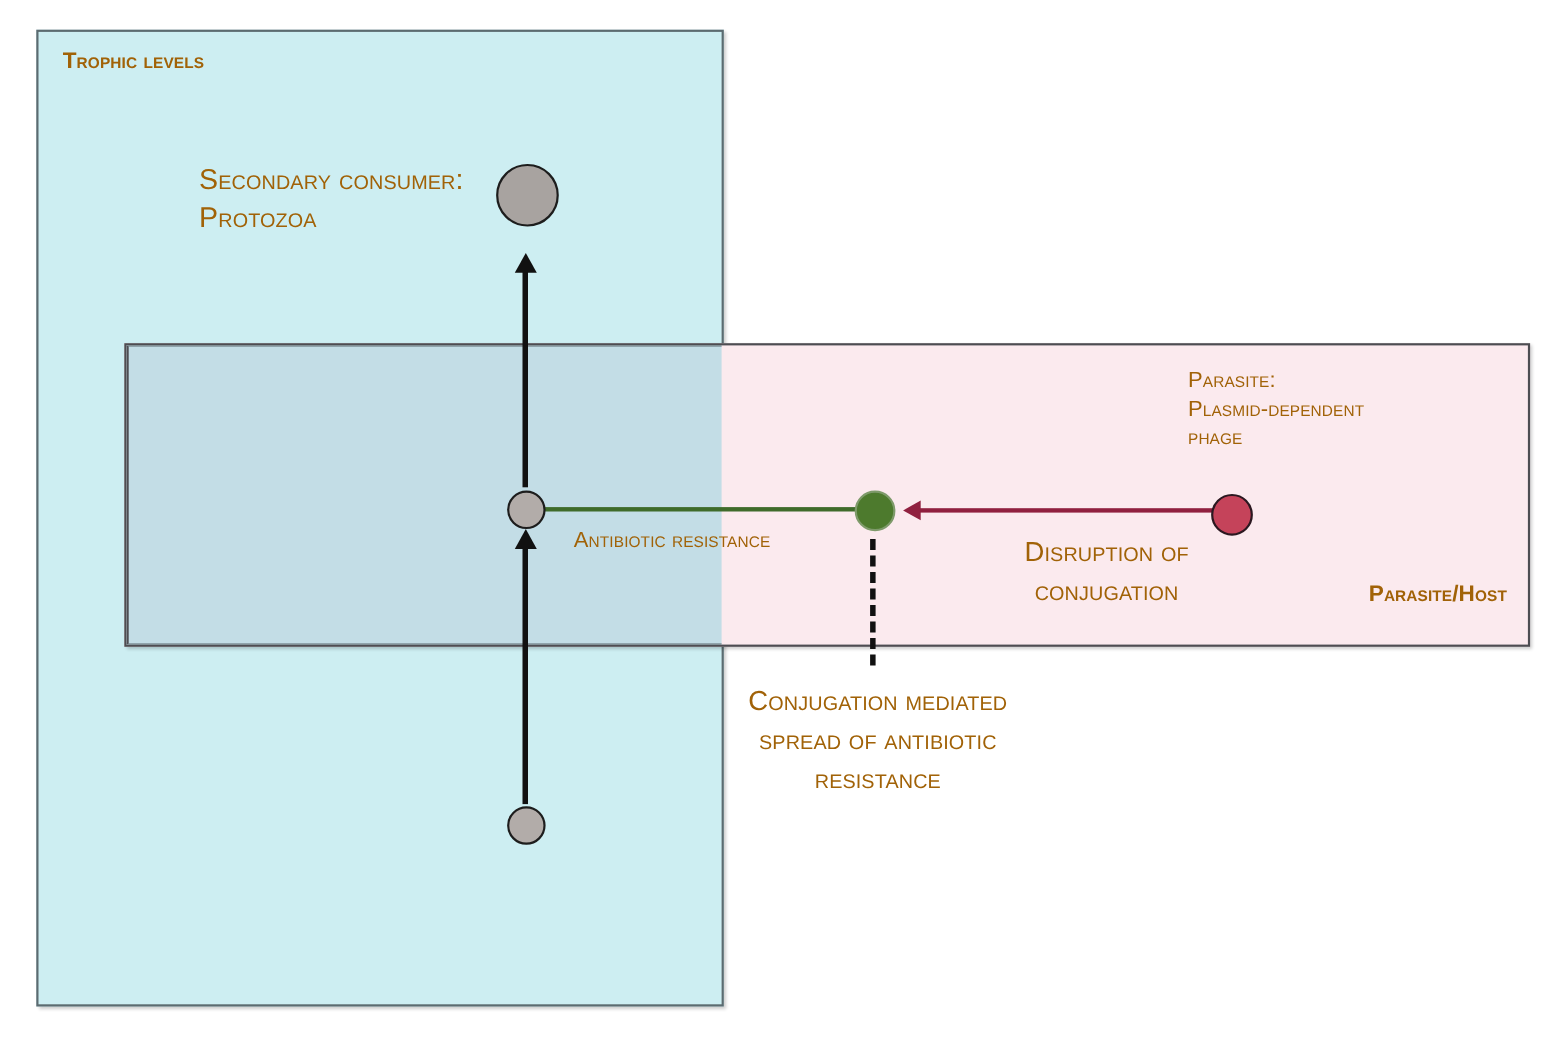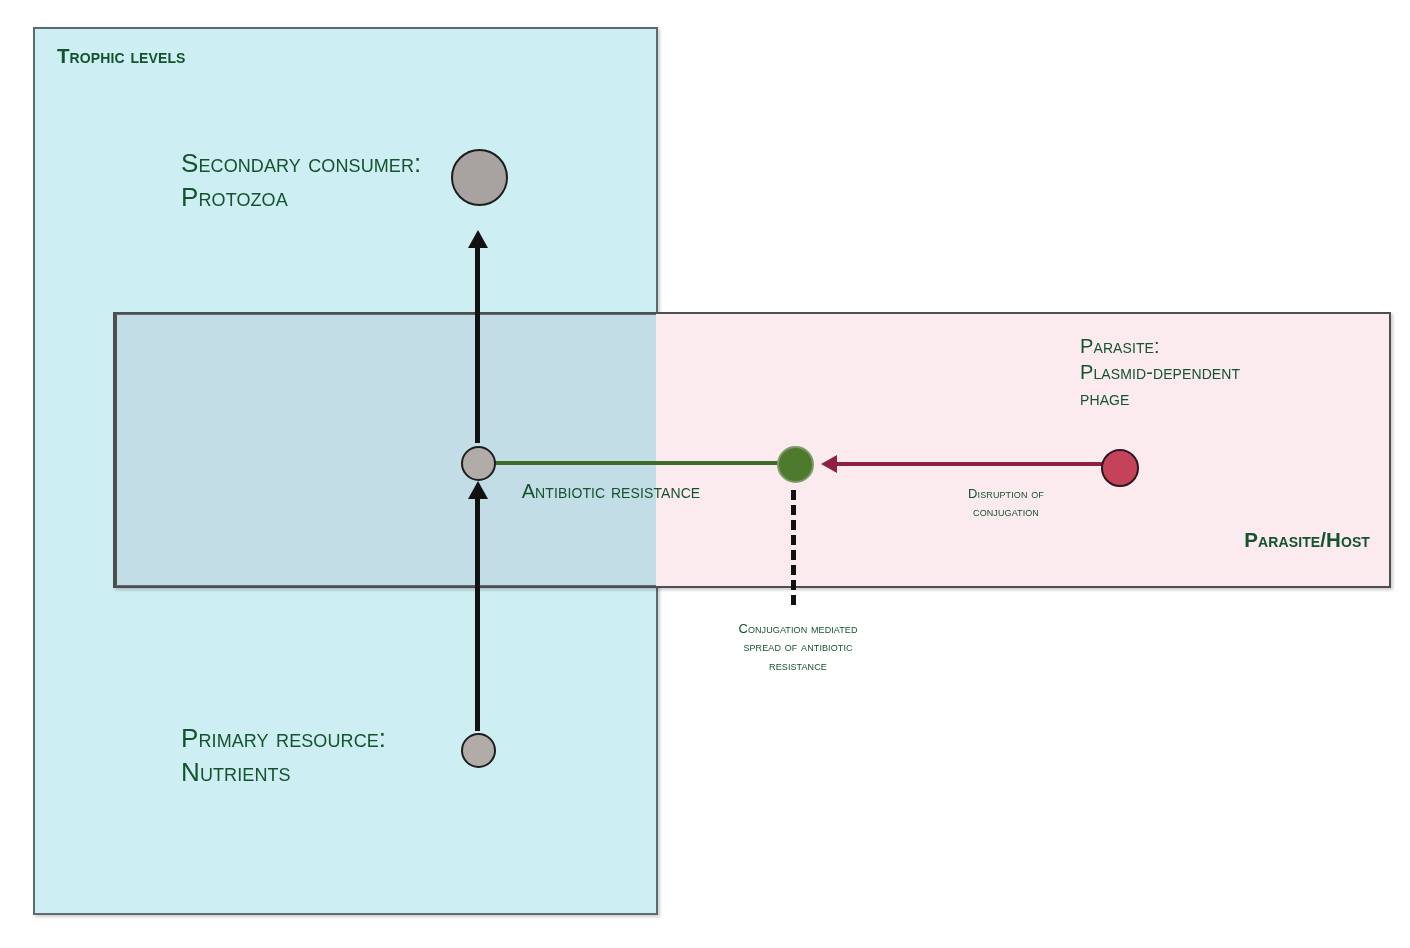--- a/index.html
+++ b/index.html
@@ -40,29 +40,29 @@
     background:#c3dde6;
     border-left:2px solid #4d4d52;
     border-top:1px solid #5c6b70;
     border-bottom:1px solid #5c6b70;
     box-sizing:border-box;
   }
 
   
   .lbl{
     position:absolute;
-    color:#14532d;
+    color:#a16207;
     font-variant:small-caps;
     letter-spacing:.1px;
     line-height:1.30;
     white-space:pre-line;
   }
   .big{font-size:26px;}
   .med{font-size:20px;}
-  .small{font-size:13px;}
+  .small{font-size:25px;}
 
   #trophic-title{left:57px; top:43px; font-size:20.5px; font-weight:bold;}
   #parasite-host-title{left:1080px; top:527px; font-size:20.5px; font-weight:bold; text-align:right; width:290px;}
 
   #label-secondary{left:181px; top:147px;}
   #label-primary-consumer{left:181px; top:437px;}
   #label-primary-resource{left:181px; top:722px;}
   #label-symbiont{left:608px; top:362px; width:390px; text-align:center;}
   #label-parasite{left:1080px; top:333px; width:300px;}
   #label-antibiotic{left:456px; top:478px; width:310px; text-align:center;}
@@ -148,22 +148,20 @@
   <div class="conn" id="link-conjugation"></div>
 
   <div class="node" id="node-protozoa"></div>
   <div class="node" id="node-bacterium"></div>
   <div class="node" id="node-nutrients"></div>
   <div class="node" id="node-plasmid"></div>
   <div class="node" id="node-phage"></div>
 
   <div class="lbl big" id="label-secondary">Secondary consumer:
 Protozoa</div>
-  <div class="lbl big" id="label-primary-resource">Primary resource:
-Nutrients</div>
   <div class="lbl med" id="label-parasite">Parasite:
 Plasmid-dependent
 phage</div>
 
   <div class="lbl med" id="label-antibiotic">Antibiotic resistance</div>
   <div class="lbl small" id="label-disruption">Disruption of
 conjugation</div>
   <div class="lbl small" id="label-conjugation">Conjugation mediated
 spread of antibiotic
 resistance</div>

